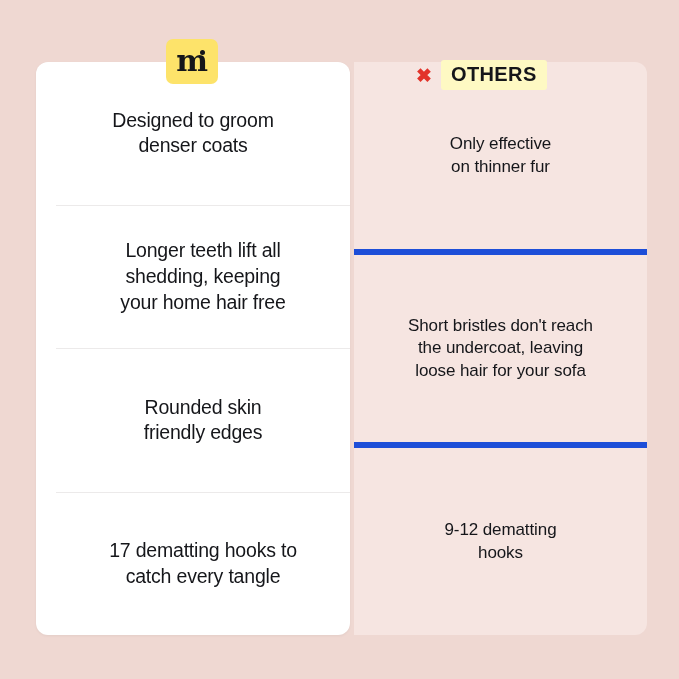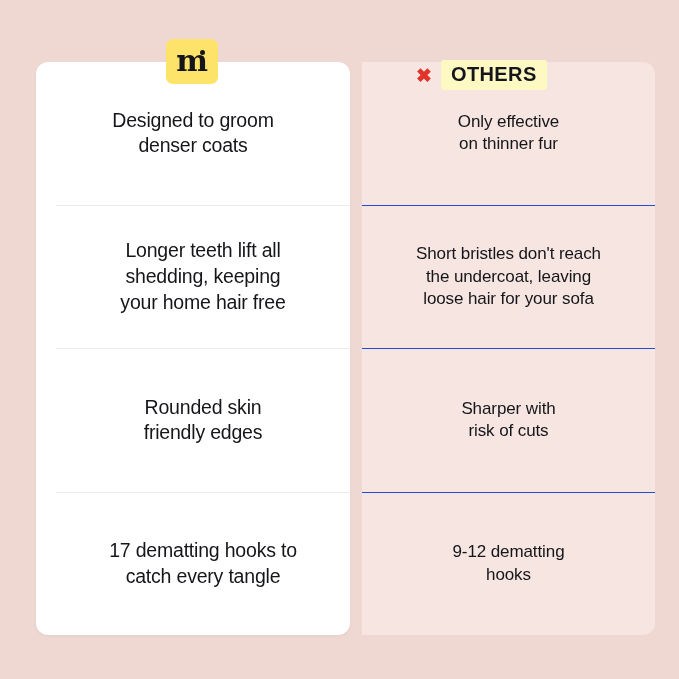--- a/index.html
+++ b/index.html
@@ -98,35 +98,35 @@
     background: #ffffff;
     border-radius: 12px;
     box-shadow: 0 1px 3px rgba(0,0,0,0.05);
     z-index: 3;
     position: relative;
   }
   .col-others {
     width: 293px;
     background: #f6e5e1;
     border-radius: 0 12px 12px 0;
-    margin-left: 12px;
+    margin-left: 4px;
     position: relative;
     z-index: 1;
   }
   .cell {
     flex: 1 1 0;
     display: flex;
     align-items: center;
     justify-content: center;
     text-align: center;
     box-sizing: border-box;
     padding: 6px 22px;
   }
   .col-brand .cell + .cell { border-top: 1px solid #eceaea; margin-left: 20px; }
-  .col-others .cell + .cell { border-top: 1px solid #1d4ed8; }
+  .col-others .cell + .cell { border-top: 6px solid #1d4ed8; }
 
   .cell-text {
     color: #15161a;
     line-height: 1.32;
   }
   .col-brand .cell-text {
     font-size: 19.5px;
     font-weight: 400;
     letter-spacing: -0.2px;
   }
@@ -169,21 +169,18 @@
     </div>
 
     <div class="col col-others">
       <div class="cell">
         <div class="cell-text">Only effective<br>on thinner fur</div>
       </div>
       <div class="cell">
         <div class="cell-text">Short bristles don't reach<br>the undercoat, leaving<br>loose hair for your sofa</div>
       </div>
       <div class="cell">
-        <div class="cell-text">Sharper with<br>risk of cuts</div>
-      </div>
-      <div class="cell">
         <div class="cell-text">9-12 dematting<br>hooks</div>
       </div>
     </div>
 
   </div>
 </div>
 
 </body></html>

